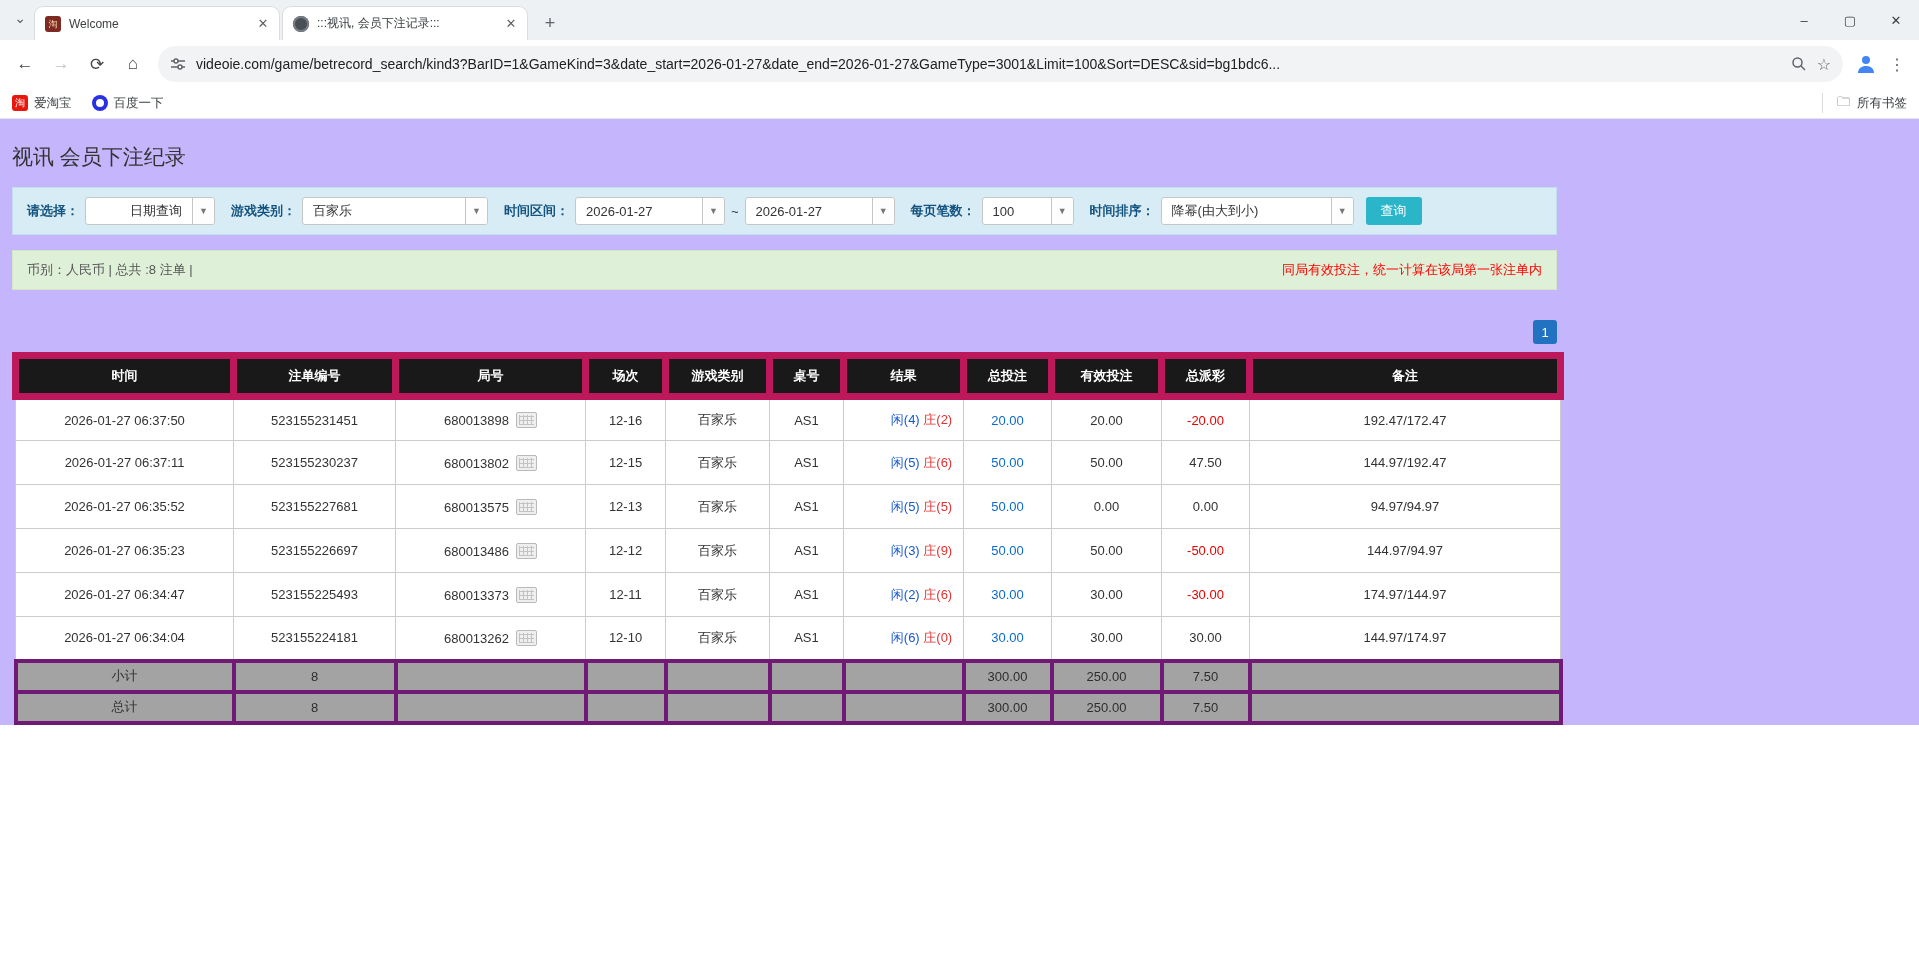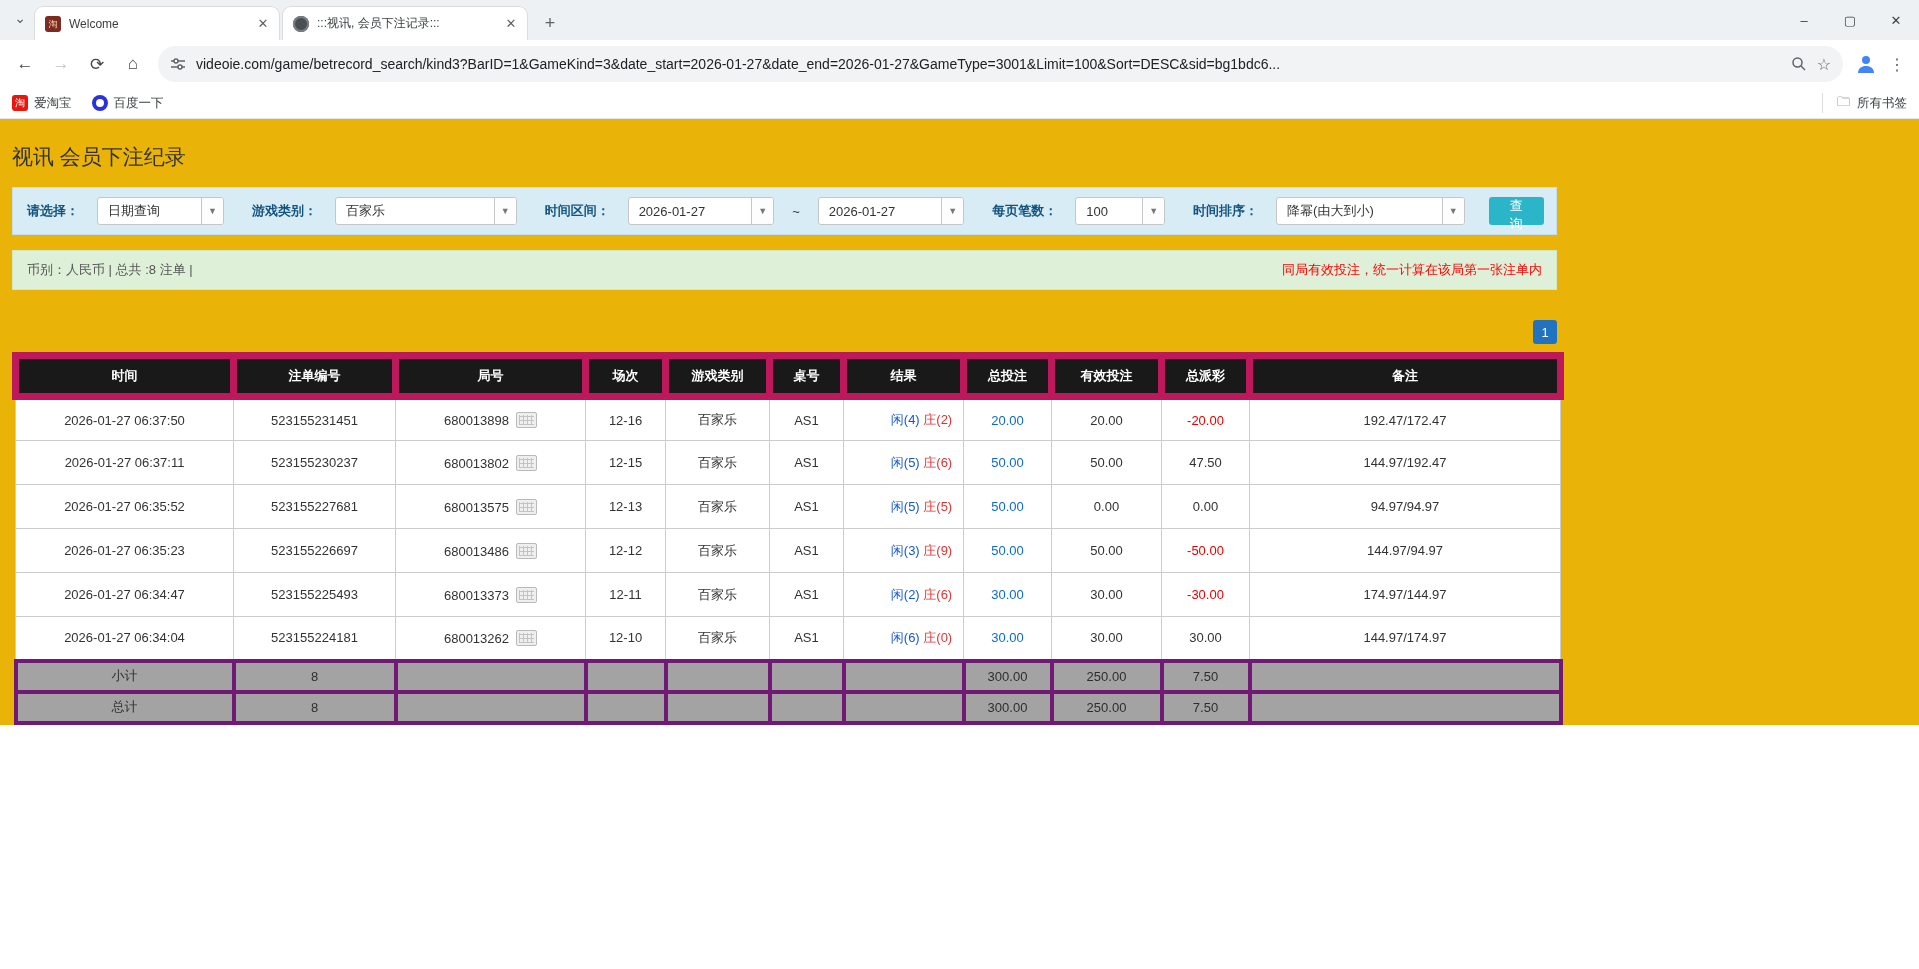--- a/index.html
+++ b/index.html
@@ -33,25 +33,25 @@
   .bookmarks { height:31px; background:#fff; border-bottom:1px solid #e4e6e8; display:flex; align-items:center; padding:0 12px; gap:20px; }
   .bm { display:flex; align-items:center; gap:6px; font-size:12.5px; color:#3c4043; }
   .bm-icon-taobao { width:16px; height:16px; border-radius:3px; background:#e8160c; color:#fff; font-size:10px; line-height:16px; text-align:center; }
   .bm-icon-baidu { width:16px; height:16px; border-radius:50%; background:#2932e1; position:relative; }
   .bm-icon-baidu::after { content:""; position:absolute; left:4px; top:4px; width:8px; height:8px; border-radius:50%; background:#fff; }
   .bm-spacer { flex:1; }
   .all-bm { display:flex; align-items:center; gap:7px; font-size:12.5px; color:#3c4043; border-left:1px solid #dadce0; padding-left:14px; height:20px; }
   .folder-glyph { color:#5f6368; font-size:13px; }
 
   
-  .page { padding:14px 12px 0 12px; background:#eab308; }
+  .page { padding:14px 12px 0 12px; background:#c4b5fd; }
   .page-title { font-size:21px; font-weight:500; color:#333; margin:10px 0 16px 0; }
   .content { width:1545px; }
 
-  .filterbar { background:#d8ecf5; border:1px solid #c3dfee; padding:9px 12px; display:flex; align-items:center;gap:12px; }
+  .filterbar { background:#d8ecf5; border:1px solid #c3dfee; padding:9px 12px; display:flex; align-items:center; }
   .flabel { font-size:13px; font-weight:bold; color:#14537f; margin:0 6px 0 16px; white-space:nowrap; }
   .flabel.first { margin-left:2px; }
   .combo { background:#fff; border:1px solid #c6c6c6; border-radius:3px; height:28px; display:flex; align-items:center; justify-content:space-between; }
   .combo .val { padding:0 10px; font-size:13px; color:#333; white-space:nowrap; overflow:hidden; }
   .combo .arrow { width:22px; align-self:stretch; border-left:1px solid #c6c6c6; display:flex; align-items:center; justify-content:center; color:#777; font-size:9px; background:#fdfdfd; border-radius:0 2px 2px 0; }
   .tilde { font-size:13px; color:#333; margin:0 6px; }
   .btn-search { background:#2ab5c9; color:#fff; border:none; border-radius:3px; height:28px; padding:0 15px; font-size:13px; margin-left:12px; cursor:pointer; }
 
   .infobar { background:#dff0d8; border:1px solid #d2e7c6; margin-top:15px; padding:10px 14px; display:flex; align-items:center; justify-content:space-between; font-size:13px; color:#555; }
   .infobar .right-note { color:#ff0000;font-family:Liberation Mono, monospace; }
@@ -145,21 +145,21 @@
     <span>所有书签</span>
   </span>
 </div>
 
 <div class="page">
   <h1 class="page-title">视讯 会员下注纪录</h1>
 
   <div class="content">
     <div class="filterbar">
       <span class="flabel first">请选择：</span>
-      <div class="combo" style="width:130px;">
+      <div class="combo" style="width:130px;padding-left:34px;">
         <span class="val">日期查询</span>
         <span class="arrow">▼</span>
       </div>
 
       <span class="flabel">游戏类别：</span>
       <div class="combo" style="width:186px;">
         <span class="val">百家乐</span>
         <span class="arrow">▼</span>
       </div>
 

